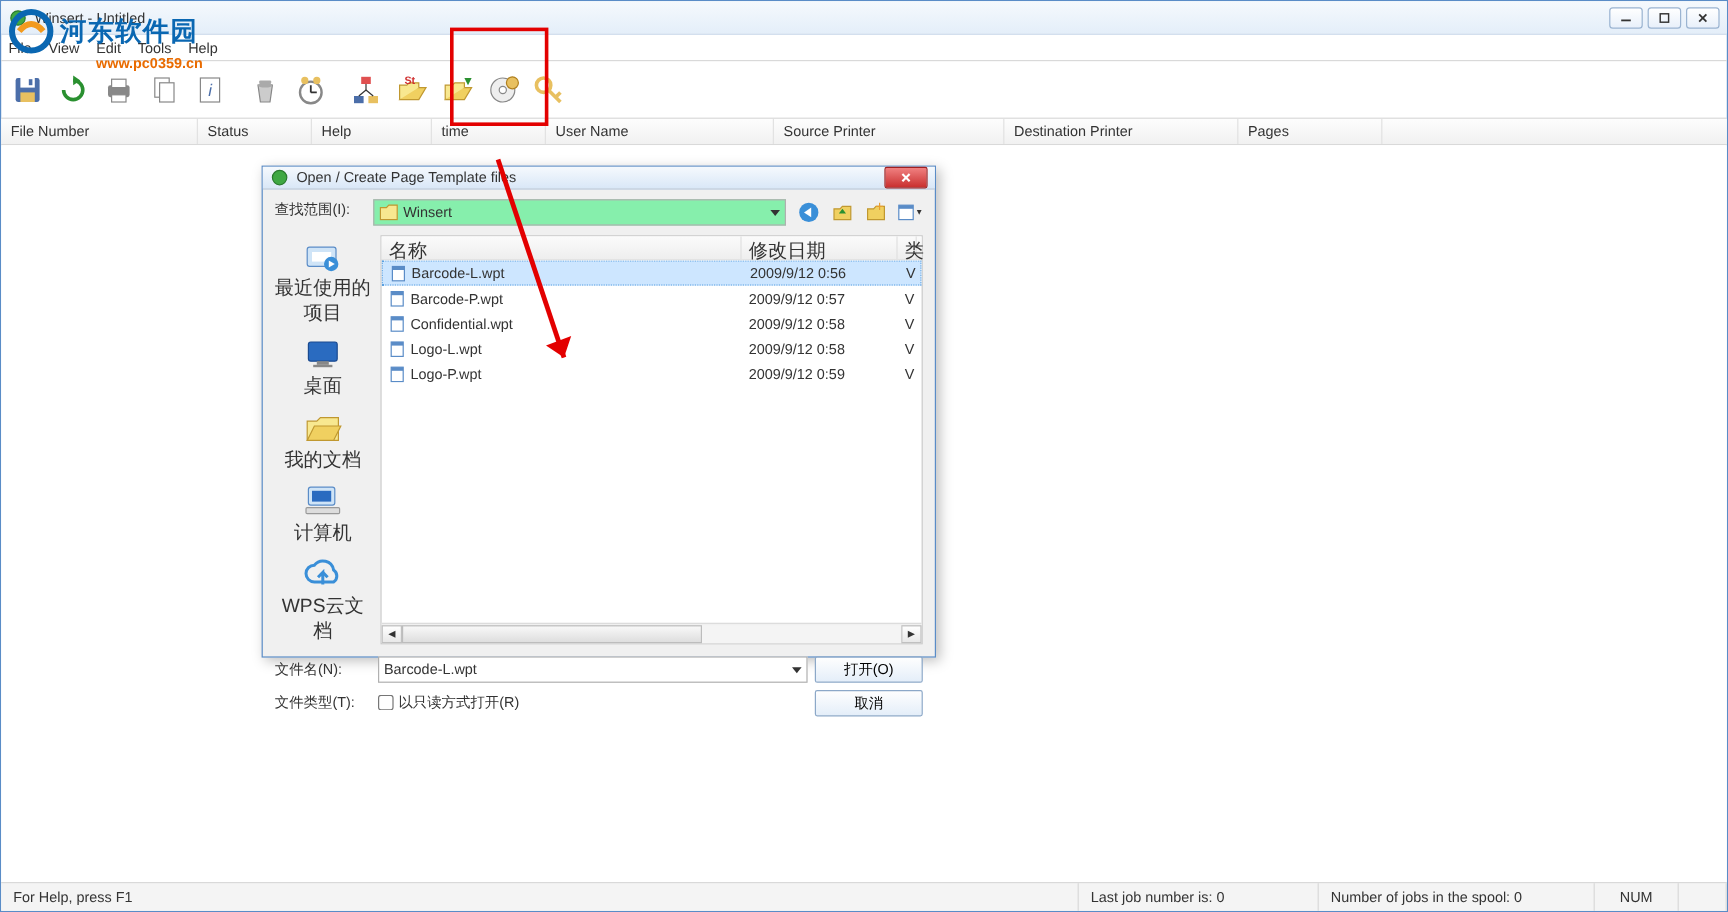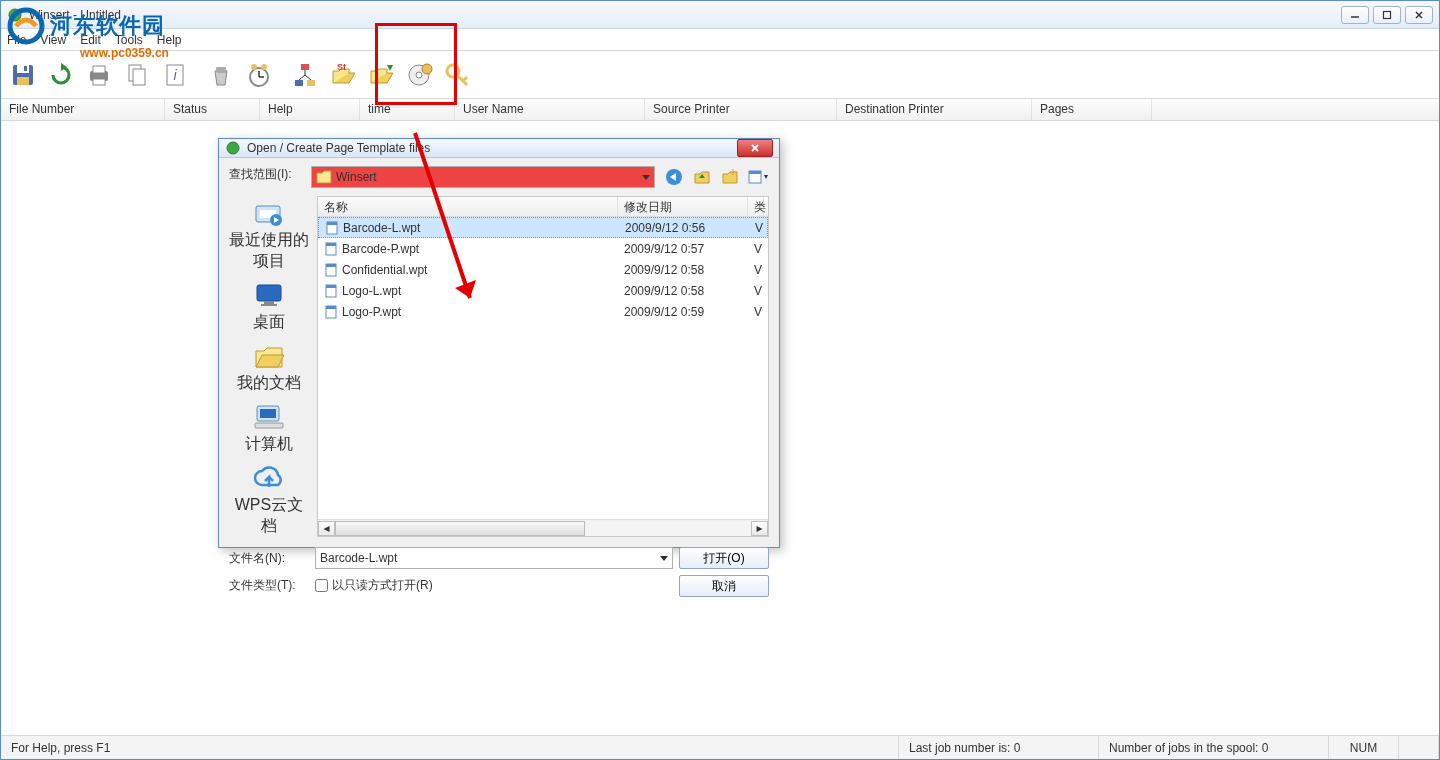--- a/index.html
+++ b/index.html
@@ -45,33 +45,33 @@
 
 .dialog { position: absolute; top: 138px; left: 218px; width: 562px; height: 410px; border: 1px solid #5a8cc7; background: #f0f0f0; box-shadow: 3px 3px 10px rgba(0,0,0,0.25); display: flex; flex-direction: column; z-index: 20; }
 .dlg-titlebar { height: 28px; background: linear-gradient(#f5f9fd,#d9e7f7); display: flex; align-items: center; padding: 0 6px; border-bottom: 1px solid #b8c9dd; }
 .dlg-titlebar .dlg-icon { width: 16px; height: 16px; margin-right: 6px; }
 .dlg-titlebar .dlg-title { font-size: 12px; color: #333; flex: 1; }
 .dlg-close { width: 36px; height: 18px; background: linear-gradient(#f08080,#c93030); border: 1px solid #a02020; border-radius: 2px; display: flex; align-items: center; justify-content: center; color: #fff; cursor: pointer; }
 .dlg-close svg { width: 10px; height: 10px; }
 
 .dlg-body { flex: 1; display: flex; flex-direction: column; padding: 8px 10px 10px 10px; font-size: 12px; color: #333; }
 .dlg-lookin { display: flex; align-items: flex-start; gap: 8px; margin-bottom: 8px; }
-.dlg-lookin .combo { flex: 1; height: 22px; border: 1px solid #b0b0b0; background: #ef4444; display: flex; align-items: center; padding: 0 4px; gap: 4px; }
+.dlg-lookin .combo { flex: 1; height: 22px; border: 1px solid #b0b0b0; background: #86efac; display: flex; align-items: center; padding: 0 4px; gap: 4px; }
 .dlg-lookin .combo .folder-ico { width: 16px; height: 14px; }
 .dlg-toolbar-icons { display: flex; gap: 6px; align-items: center; }
 .mini-btn { width: 22px; height: 22px; display: flex; align-items: center; justify-content: center; cursor: pointer; }
 
 .dlg-main { flex: 1; display: flex; gap: 8px; min-height: 0; }
 .places { width: 80px; display: flex; flex-direction: column; align-items: center; gap: 8px; padding-top: 2px; }
 .place { display: flex; flex-direction: column; align-items: center; gap: 2px; cursor: pointer; }
 .place svg { width: 34px; height: 30px; }
 .place-label { font-size: 16px; color: #333; text-align: center; }
 
 .file-panel { flex: 1; display: flex; flex-direction: column; border: 1px solid #c9c9c9; background: #fff; min-height: 0; }
-.file-header { height: 20px; display: flex; background: linear-gradient(#fbfbfb,#eeeeee); border-bottom: 1px solid #dcdcdc; font-size: 12px; }
+.file-header { height: 20px; display: flex; background: linear-gradient(#fbfbfb,#eeeeee); border-bottom: 1px solid #dcdcdc; font-size: 16px; }
 .file-header .fcol { padding: 2px 6px; border-right: 1px solid #e0e0e0; }
 .file-list { flex: 1; overflow: hidden; }
 .file-row { height: 21px; display: flex; align-items: center; font-size: 12px; }
 .file-row.selected { background: #cde6ff; border: 1px dotted #5aa0e0; }
 .file-row .fcell { padding: 0 6px; display: flex; align-items: center; gap: 4px; overflow: hidden; white-space: nowrap; }
 .file-ico { width: 14px; height: 14px; flex-shrink: 0; }
 .hscroll { height: 17px; background: #f0f0f0; border-top: 1px solid #dcdcdc; display: flex; align-items: center; }
 .hscroll .arrow { width: 17px; height: 15px; border: 1px solid #c0c0c0; background: linear-gradient(#fff,#e8e8e8); display: flex; align-items: center; justify-content: center; }
 .hscroll .track { flex: 1; height: 15px; background: #f4f4f4; position: relative; }
 .hscroll .thumb { position: absolute; top: 0; left: 0; height: 15px; width: 60%; background: linear-gradient(#f8f8f8,#dedede); border: 1px solid #bcbcbc; }

